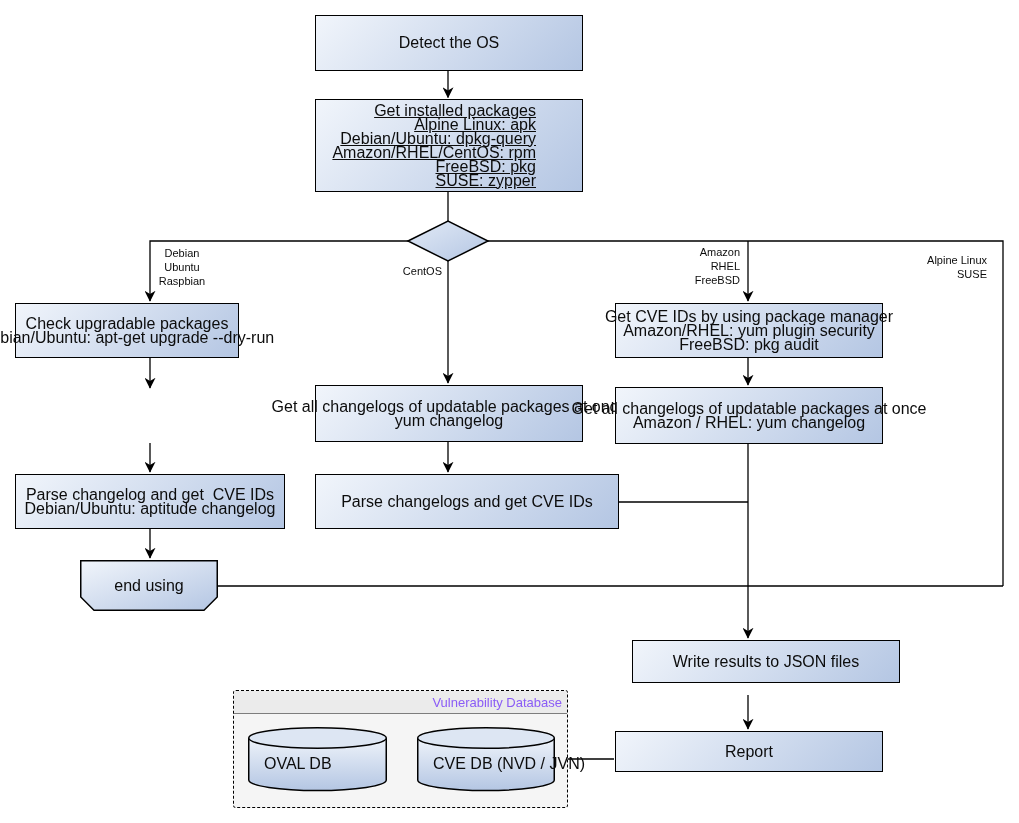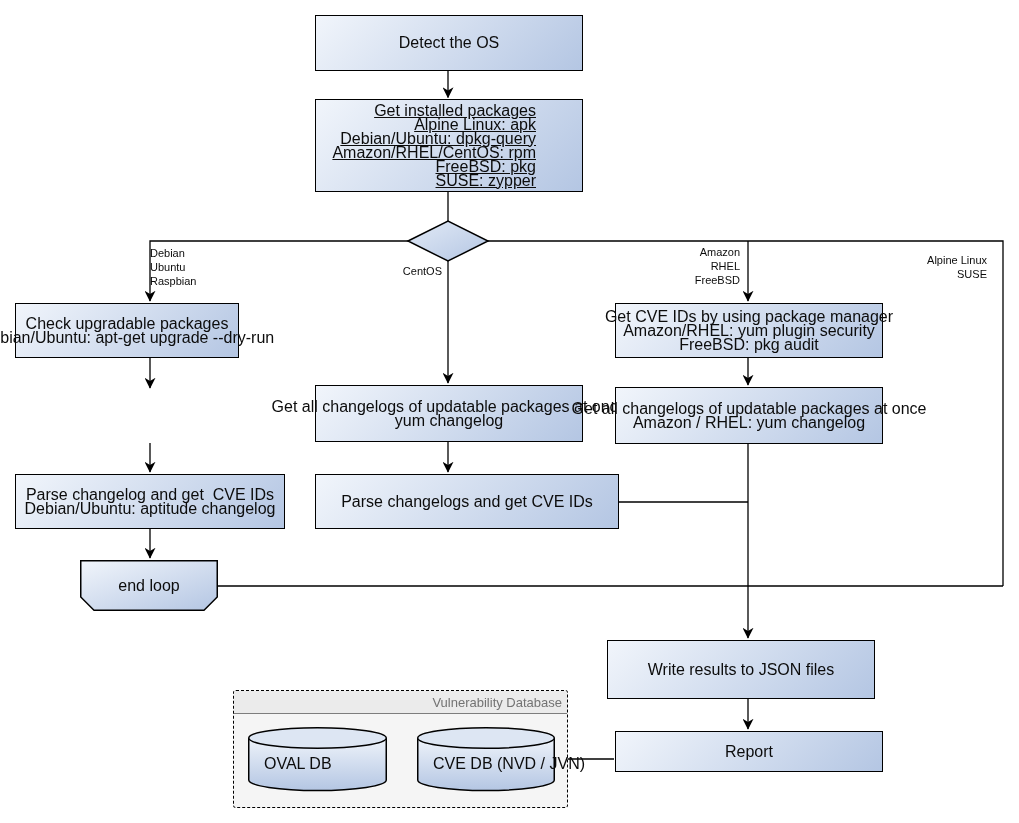--- a/index.html
+++ b/index.html
@@ -52,21 +52,21 @@
   .shape-node svg { position: absolute; left: 0; top: 0; }
   .shape-node .lbl { position: relative; z-index: 1; }
   .branch-label {
     position: absolute;
     font-size: 11px;
     line-height: 14px;
     white-space: pre;
     z-index: 1;
     color: #0c0c0c;
   }
-  .branch-center { }
+  .branch-center { text-align: center; }
   .branch-right { text-align: right; }
   .db-container {
     position: absolute;
     box-sizing: border-box;
     border: 1.5px dashed #000;
     background: #f5f5f5;
     border-radius: 3px;
     z-index: 1;
   }
   .db-header {
@@ -74,21 +74,21 @@
     background: #ebebeb;
     border-bottom: 1px solid #7d7d7d;
     border-radius: 2px 2px 0 0;
     display: flex;
     align-items: center;
     justify-content: flex-end;
   }
   .db-title {
     font-size: 13px;
     padding-right: 5px;
-    color: #737373;
+    color: #8b5cf6;
   }
   .cyl {
     position: absolute;
     z-index: 2;
   }
   .cyl .lbl {
     position: absolute;
     left: 16px; top: 30px;
     width: 100%;
     text-align: left;
@@ -157,21 +157,21 @@
   <div class="shape-node" style="left:80px; top:560px; width:138px; height:51px">
     <svg width="138" height="51" viewBox="0 0 138 51">
       <defs>
         <linearGradient id="g-el" x1="0" y1="0" x2="1" y2="1">
           <stop offset="0" stop-color="#f1f5fb"></stop>
           <stop offset="1" stop-color="#b4c6e3"></stop>
         </linearGradient>
       </defs>
       <polygon points="0.75,0.75 137.25,0.75 137.25,37 124,50.25 14,50.25 0.75,37" fill="url(#g-el)" stroke="#000" stroke-width="1.5"></polygon>
     </svg>
-    <span class="lbl">end loop</span>
+    <span class="lbl">end using</span>
   </div>
 
   <div class="node" style="left:315px; top:385px; width:268px; height:57px">
     <span class="lbl">Get all changelogs of updatable packages at once
 yum changelog</span>
   </div>
 
   <div class="node" style="left:315px; top:474px; width:304px; height:55px">
     <span class="lbl">Parse changelogs and get CVE IDs</span>
   </div>
@@ -180,21 +180,21 @@
     <span class="lbl">Get CVE IDs by using package manager
 Amazon/RHEL: yum plugin security
 FreeBSD: pkg audit</span>
   </div>
 
   <div class="node" style="left:615px; top:387px; width:268px; height:57px">
     <span class="lbl">Get all changelogs of updatable packages at once
 Amazon / RHEL: yum changelog</span>
   </div>
 
-  <div class="node" style="left:607px; top:640px; width:268px; height:59px">
+  <div class="node" style="left:632px; top:640px; width:268px; height:43px">
     <span class="lbl">Write results to JSON files</span>
   </div>
 
   <div class="node" style="left:615px; top:731px; width:268px; height:41px">
     <span class="lbl">Report</span>
   </div>
 
   <div class="branch-label branch-center" style="left:150px; top:246px; width:64px">Debian
 Ubuntu
 Raspbian</div>

